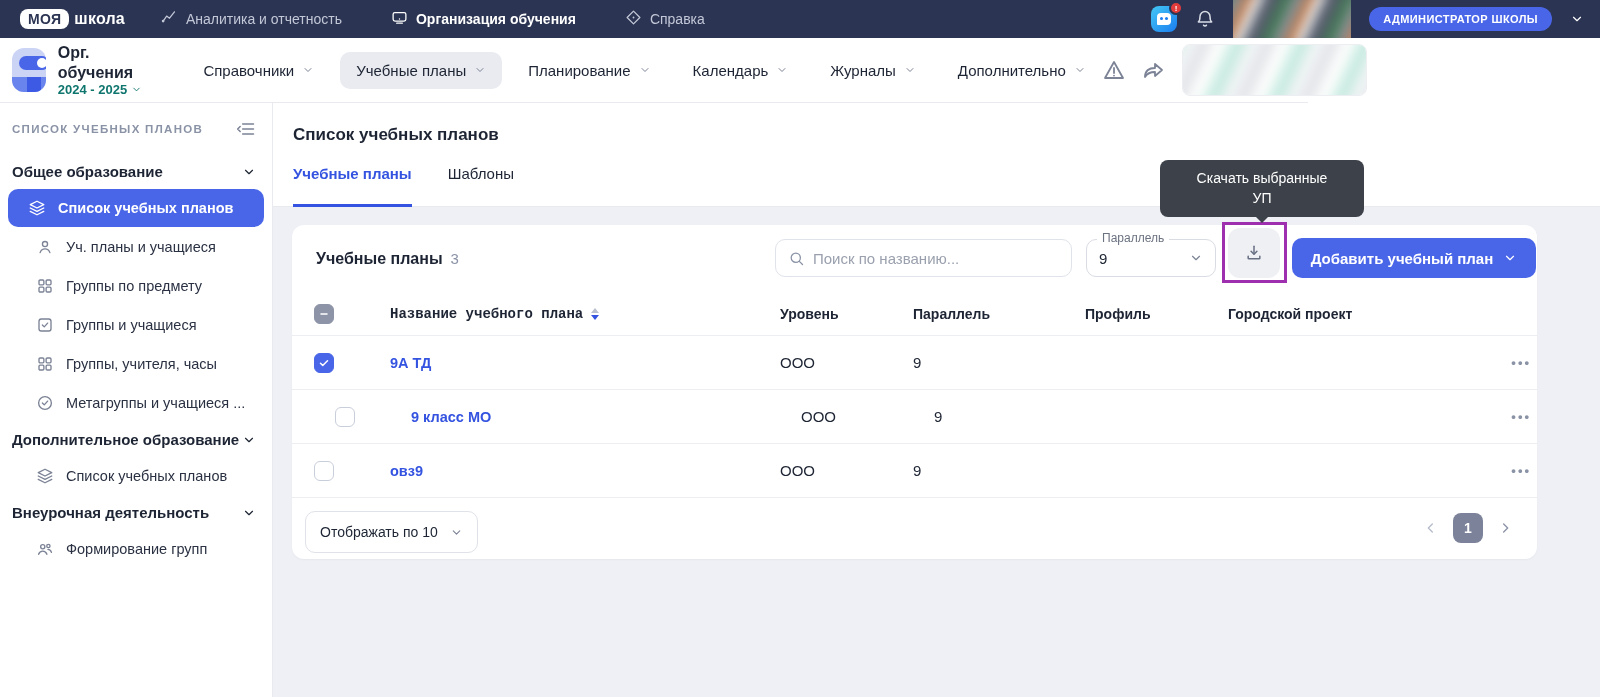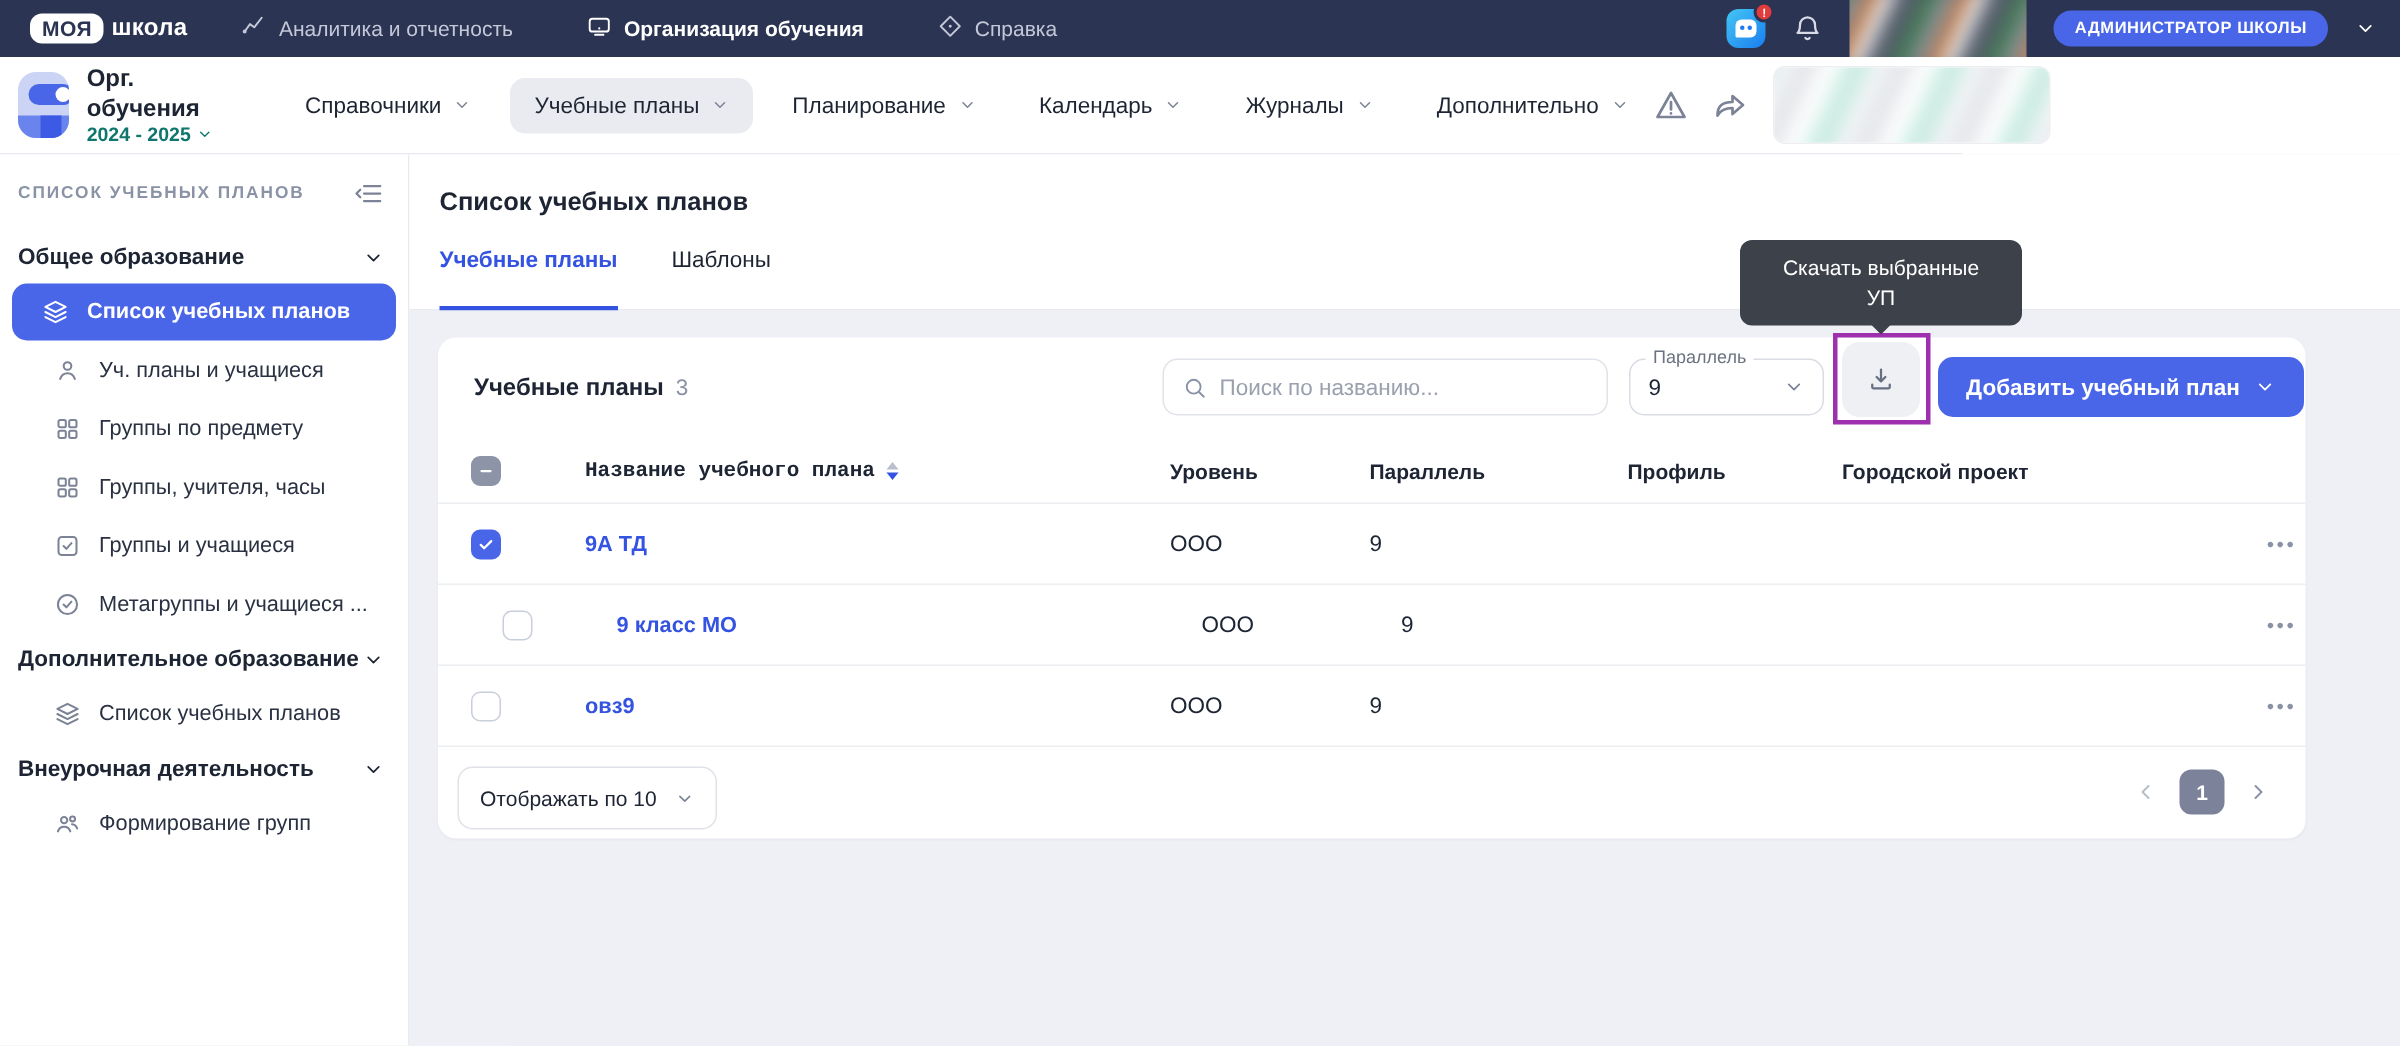--- a/index.html
+++ b/index.html
@@ -71,21 +71,21 @@
   
   .main { position:absolute; left:273px; top:103px; width:1327px; height:594px; background:#eef0f5; }
   .main-head { position:absolute; left:0; top:0; width:1327px; height:104px; background:#fff; border-bottom:1px solid #e8eaee; }
   .page-title { position:absolute; left:20px; top:22px; font-size:17px; font-weight:800; color:#1d2433; }
   .tabs { position:absolute; left:20px; top:52px; display:flex; gap:36px; height:52px; }
   .tab { font-size:15px; color:#1d2433; padding-top:10px; cursor:pointer; height:52px; }
   .tab.active { color:#3453e0; font-weight:700; border-bottom:3px solid #3453e0; }
   .main-body { position:absolute; left:0; top:104px; width:1327px; height:490px; background:#eef0f5; border-top-left-radius:12px; }
 
   
-  .tooltip { position:absolute; left:887px; top:57px; width:188px; background:#3d4149; color:#fff;
+  .tooltip { position:absolute; left:887px; top:57px; width:204px; background:#3d4149; color:#fff;
              border-radius:8px; padding:9px 14px; font-size:14px; text-align:center; line-height:1.4; z-index:30; }
   .tooltip::after { content:""; position:absolute; left:50%; bottom:-6px; margin-left:-7px;
              border-left:7px solid transparent; border-right:7px solid transparent; border-top:7px solid #3d4149; }
 
   
   .card { position:absolute; left:19px; top:122px; width:1245px; height:334px; background:#fff;
           border-radius:12px; box-shadow:0 1px 2px rgba(20,24,40,.04); }
   .card-toolbar { position:absolute; left:0; top:0; width:100%; height:67px; display:flex; align-items:center; }
   .card-title { margin-left:24px; font-size:16px; font-weight:800; color:#1d2433; }
   .card-count { margin-left:8px; font-size:15px; color:#8a93a6; }
@@ -320,36 +320,36 @@
             <rect x="13.5" y="4" width="6.5" height="6.5" rx="1.5"></rect>
             <rect x="4" y="13.5" width="6.5" height="6.5" rx="1.5"></rect>
             <rect x="13.5" y="13.5" width="6.5" height="6.5" rx="1.5"></rect>
           </svg>
       </span>
       <span>Группы по предмету</span>
     </div>
     <div class="sb-item">
       <span style="color:#7c8396; display:flex;">
         <svg class="ic" width="18" height="18" viewBox="0 0 24 24">
+            <rect x="4" y="4" width="16" height="16" rx="3"></rect>
+            <path d="M8.5 12l2.5 2.5 4.5-5"></path>
+          </svg>
+      </span>
+      <span>Группы и учащиеся</span>
+    </div>
+    <div class="sb-item">
+      <span style="color:#7c8396; display:flex;">
+        <svg class="ic" width="18" height="18" viewBox="0 0 24 24">
             <rect x="4" y="4" width="6.5" height="6.5" rx="1.5"></rect>
             <rect x="13.5" y="4" width="6.5" height="6.5" rx="1.5"></rect>
             <rect x="4" y="13.5" width="6.5" height="6.5" rx="1.5"></rect>
             <rect x="13.5" y="13.5" width="6.5" height="6.5" rx="1.5"></rect>
           </svg>
       </span>
       <span>Группы, учителя, часы</span>
-    </div>
-    <div class="sb-item">
-      <span style="color:#7c8396; display:flex;">
-        <svg class="ic" width="18" height="18" viewBox="0 0 24 24">
-            <rect x="4" y="4" width="16" height="16" rx="3"></rect>
-            <path d="M8.5 12l2.5 2.5 4.5-5"></path>
-          </svg>
-      </span>
-      <span>Группы и учащиеся</span>
     </div>
     <div class="sb-item">
       <span style="color:#7c8396; display:flex;">
         <svg class="ic" width="18" height="18" viewBox="0 0 24 24">
             <circle cx="12" cy="12" r="8.5"></circle>
             <path d="M8.5 12l2.5 2.5 4.5-5"></path>
           </svg>
       </span>
       <span>Метагруппы и учащиеся ...</span>
     </div>

